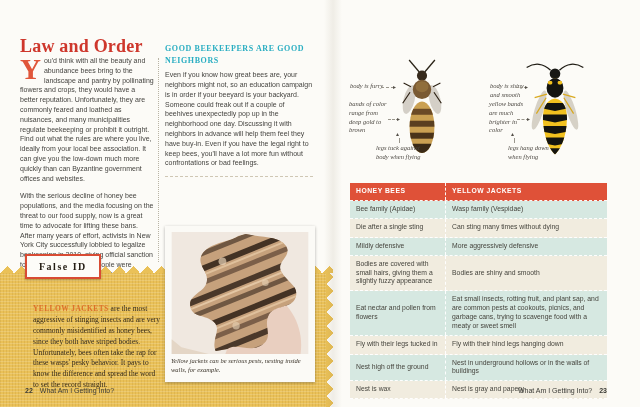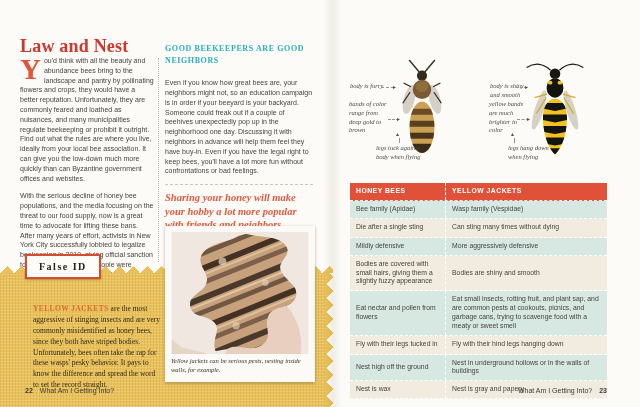--- a/index.html
+++ b/index.html
@@ -7,21 +7,21 @@
           font-family:"Liberation Sans",sans-serif;color:#454440;}
   .abs{position:absolute;}
 
   
   .page-title{left:20px;top:24px;font:bold 18px "Liberation Serif",serif;color:#ce372c;letter-spacing:.2px;}
   .col1{left:20px;top:56px;width:134px;}
   .body-text{font-size:7px;line-height:1.4;margin:0 0 8px 0;text-align:left;}
   .dropcap{float:left;font:bold 29px/24px "Liberation Serif",serif;color:#e0563a;margin:1px 3px 0 0;}
   .col-divider{left:158px;top:58px;height:204px;width:0;border-left:1px dotted #b9b4a5;}
   .col2{left:165px;top:43px;width:148px;}
-  .sidebar-heading{font:bold 8px/1.45 "Liberation Serif",serif;color:#2aaec2;letter-spacing:.6px;margin:0 0 12px 0;}
+  .sidebar-heading{font:bold 8px/1.45 "Liberation Serif",serif;color:#2aaec2;letter-spacing:.6px;margin:0 0 4px 0;}
   .dash-rule{border-top:1px dashed #cfc7b4;margin:7px 0 6px 0;}
   .pull-quote{font:bold italic 10.5px/1.3 "Liberation Serif",serif;color:#e2593c;margin:0;}
 
   
   .yellow-block{left:0;top:273px;width:326px;height:134px;background-color:#eac158;
     background-image:repeating-linear-gradient(0deg,rgba(255,255,255,.16) 0 1px,transparent 1px 3px),
                      repeating-linear-gradient(90deg,rgba(164,120,34,.16) 0 1px,transparent 1px 3px);}
   .teeth-top{left:0;top:266px;width:333px;height:7px;
     background:conic-gradient(from 135deg at 50% 0,#eac158 0 90deg,transparent 90deg) 0 0/14px 7px repeat-x;}
   .teeth-right{left:326px;top:270px;width:7px;height:137px;
@@ -63,34 +63,33 @@
   .t-c1{width:37%;}
   .t-c2{width:63%;border-left:1px dashed rgba(255,255,255,.95);}
   .row-teal{background:#d6e8e1;}
   .row-cream{background:#f1ecdf;}
 </style>
 </head>
 <body>
 
 <div id="spread">
 
-  <h1 class="abs page-title">Law and Nest</h1>
+  <h1 class="abs page-title">Law and Order</h1>
 
   <div class="abs col1">
     <p class="body-text"><span class="dropcap">Y</span><span>ou'd think with all the beauty and abundance bees bring to the landscape and pantry by pollinating flowers and crops, they would have a better reputation. Unfortunately, they are commonly feared and loathed as nuisances, and many municipalities regulate beekeeping or prohibit it outright. Find out what the rules are where you live, ideally from your local bee association. It can give you the low-down much more quickly than can Byzantine government offices and websites.</span></p>
     <p class="body-text">With the serious decline of honey bee populations, and the media focusing on the threat to our food supply, now is a great time to advocate for lifting these bans. After many years of effort, activists in New York City successfully lobbied to legalize beekeeping in 2010, giving official sanction to an activity that many people were already doing surreptitiously throughout the most densely populated city in the nation.</p>
   </div>
 
   <div class="abs col-divider"></div>
 
   <div class="abs col2">
     <h2 class="sidebar-heading">GOOD BEEKEEPERS ARE GOOD NEIGHBORS</h2>
     <p class="body-text">Even if you know how great bees are, your neighbors might not, so an education campaign is in order if your beeyard is your backyard. Someone could freak out if a couple of beehives unexpectedly pop up in the neighborhood one day. Discussing it with neighbors in advance will help them feel they have buy-in. Even if you have the legal right to keep bees, you'll have a lot more fun without confrontations or bad feelings.</p>
     <div class="dash-rule"></div>
-    <p class="pull-quote">Sharing your honey will make your hobby a lot more popular with friends and neighbors.</p>
   </div>
 
   <div class="abs teeth-top"></div>
   <div class="abs yellow-block"></div>
   <div class="abs teeth-right"></div>
 
   <div class="abs false-id-box">
     <span>False ID</span>
   </div>
 

